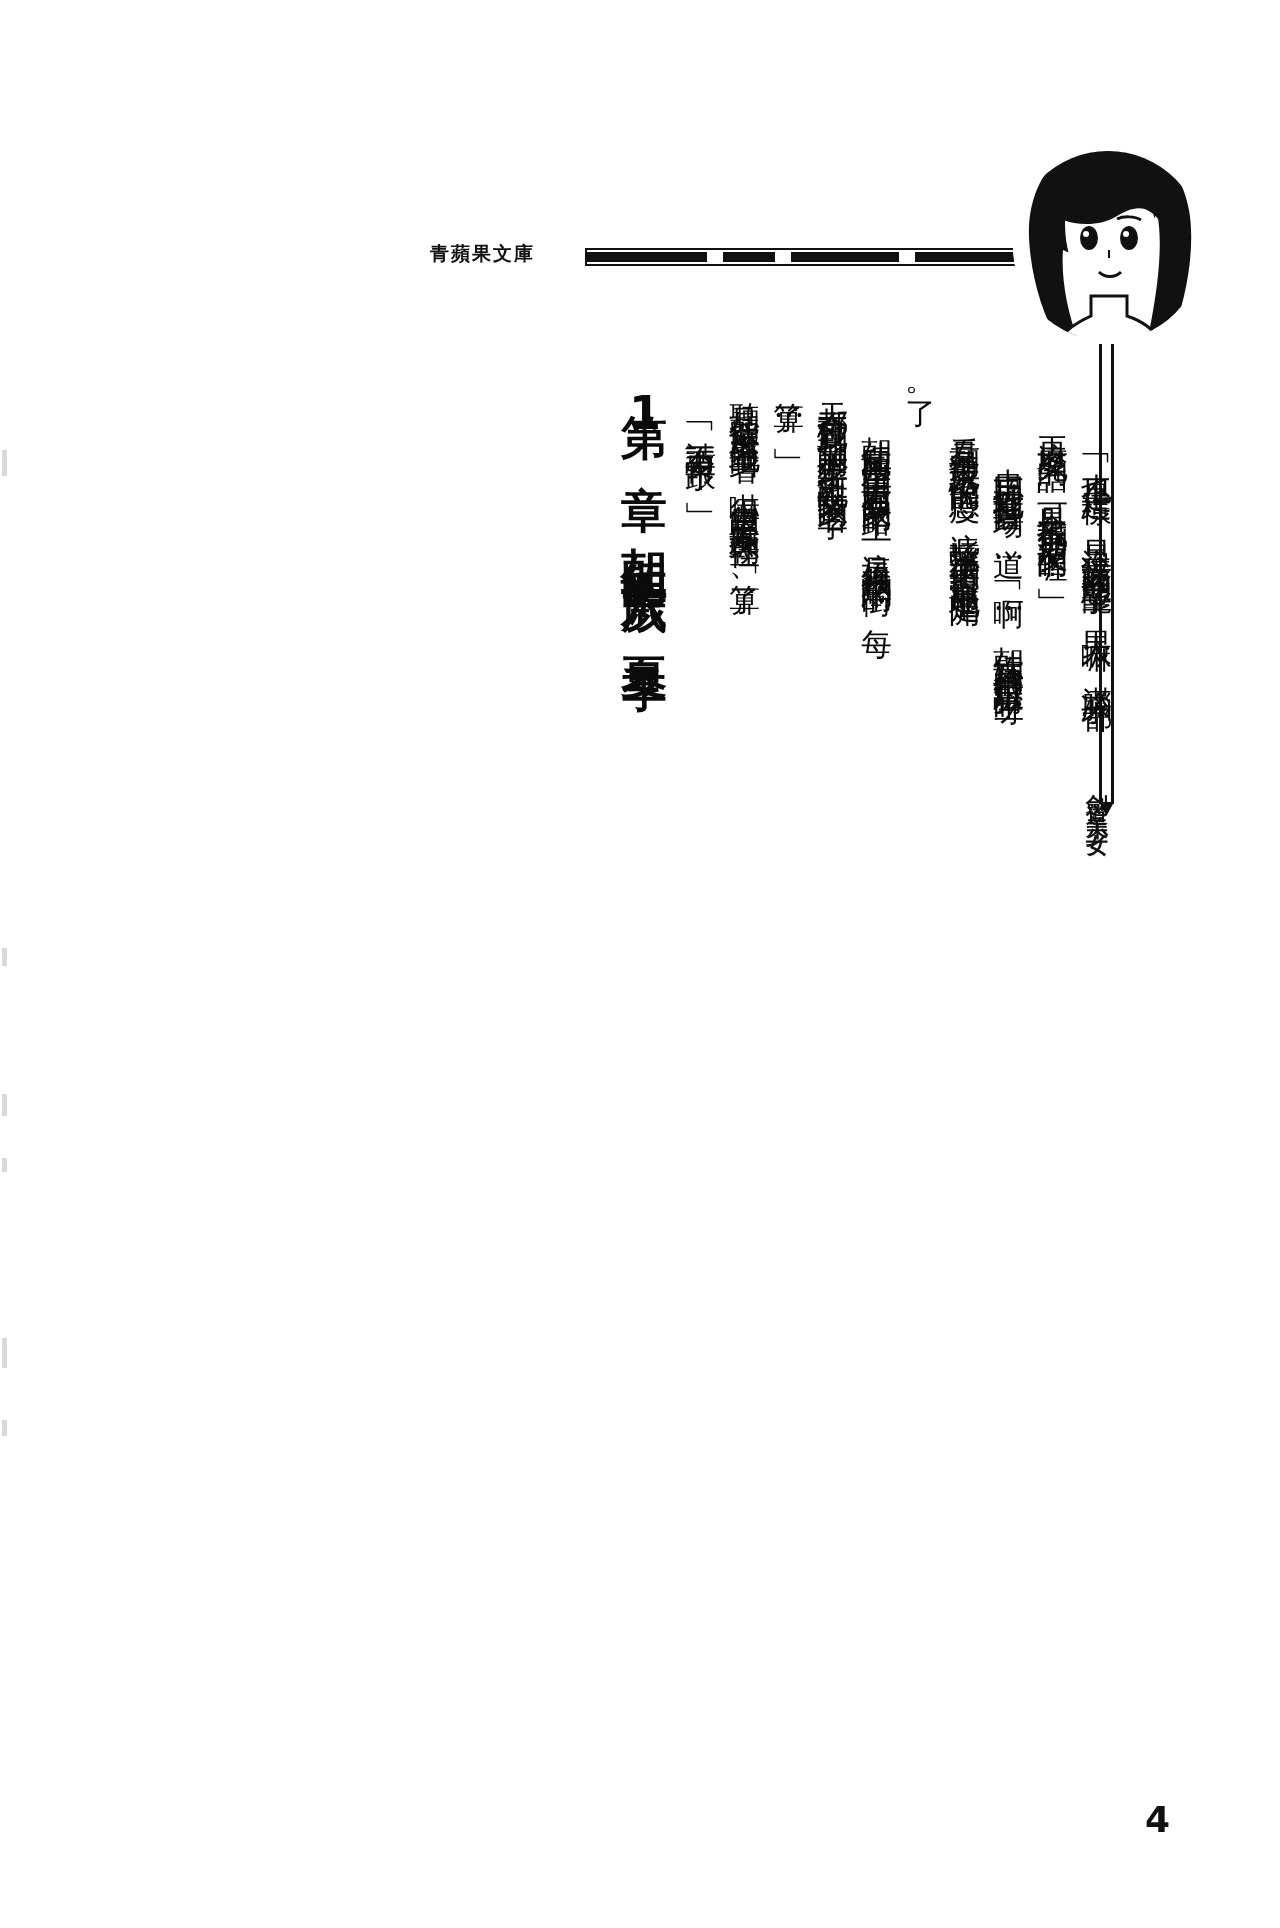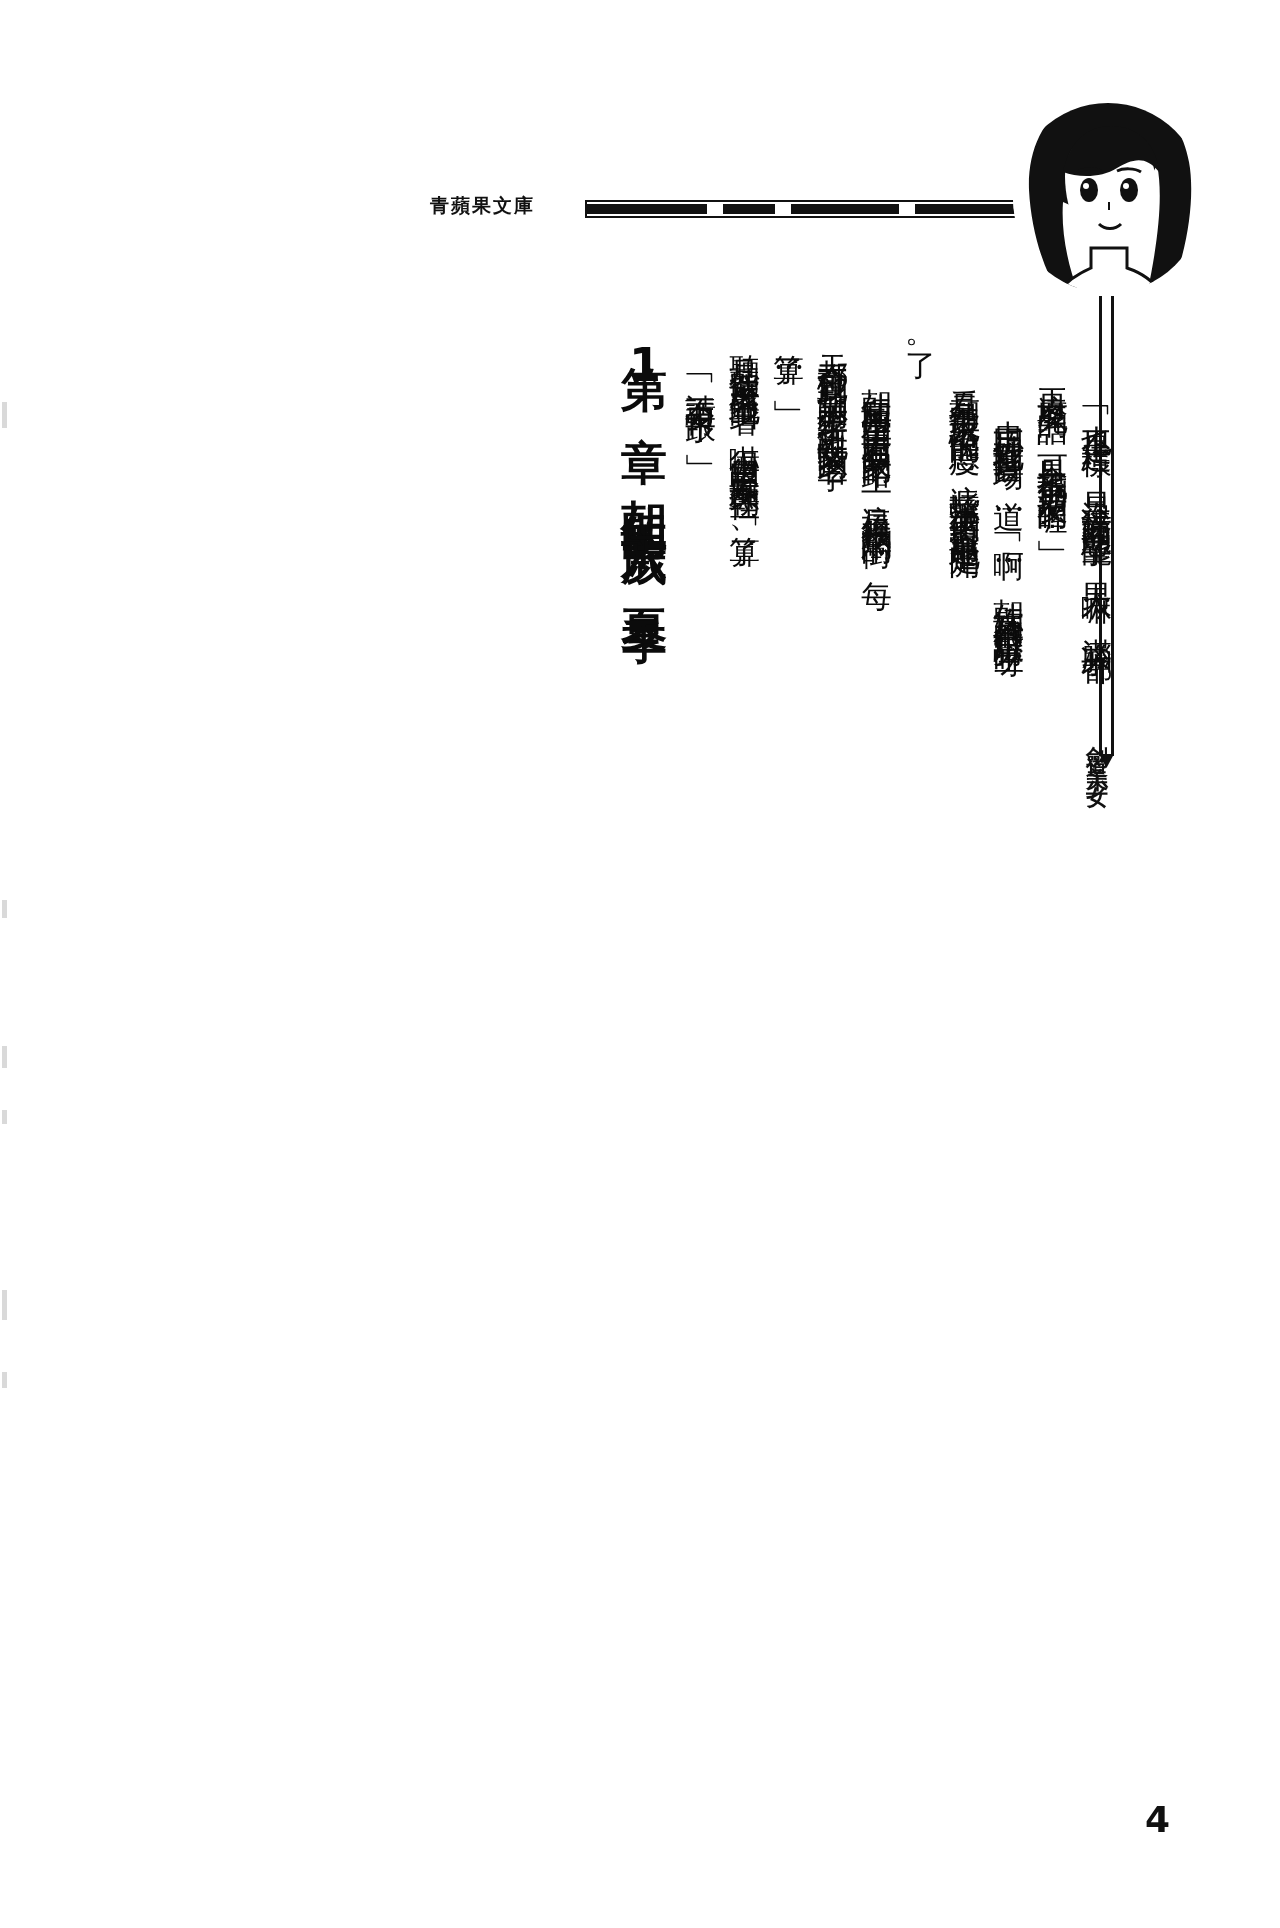--- a/index.html
+++ b/index.html
@@ -14,20 +14,21 @@
     overflow: hidden;
     font-family: "DejaVu Serif", serif;
     color: #0a0a0a;
   }
 
   
   .page {
     position: absolute;
     inset: 0;
     background: #ffffff;
+    margin-top: 48px;
   }
 
   
   .edge-artifacts {
     position: absolute;
     left: 0;
     top: 0;
     width: 14px;
     height: 100%;
   }

